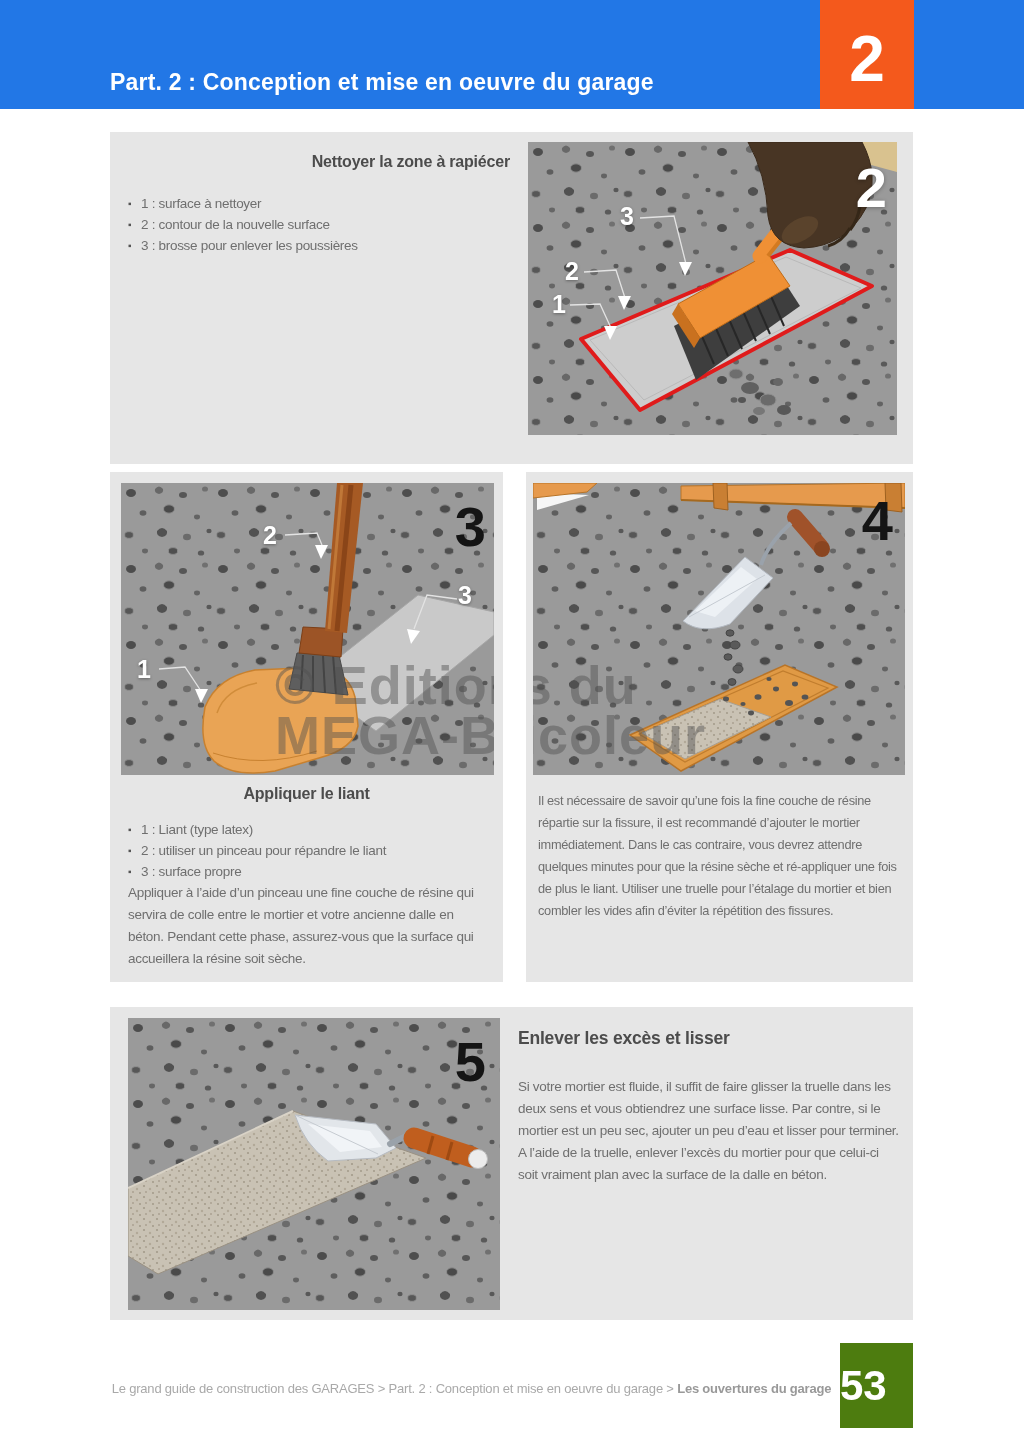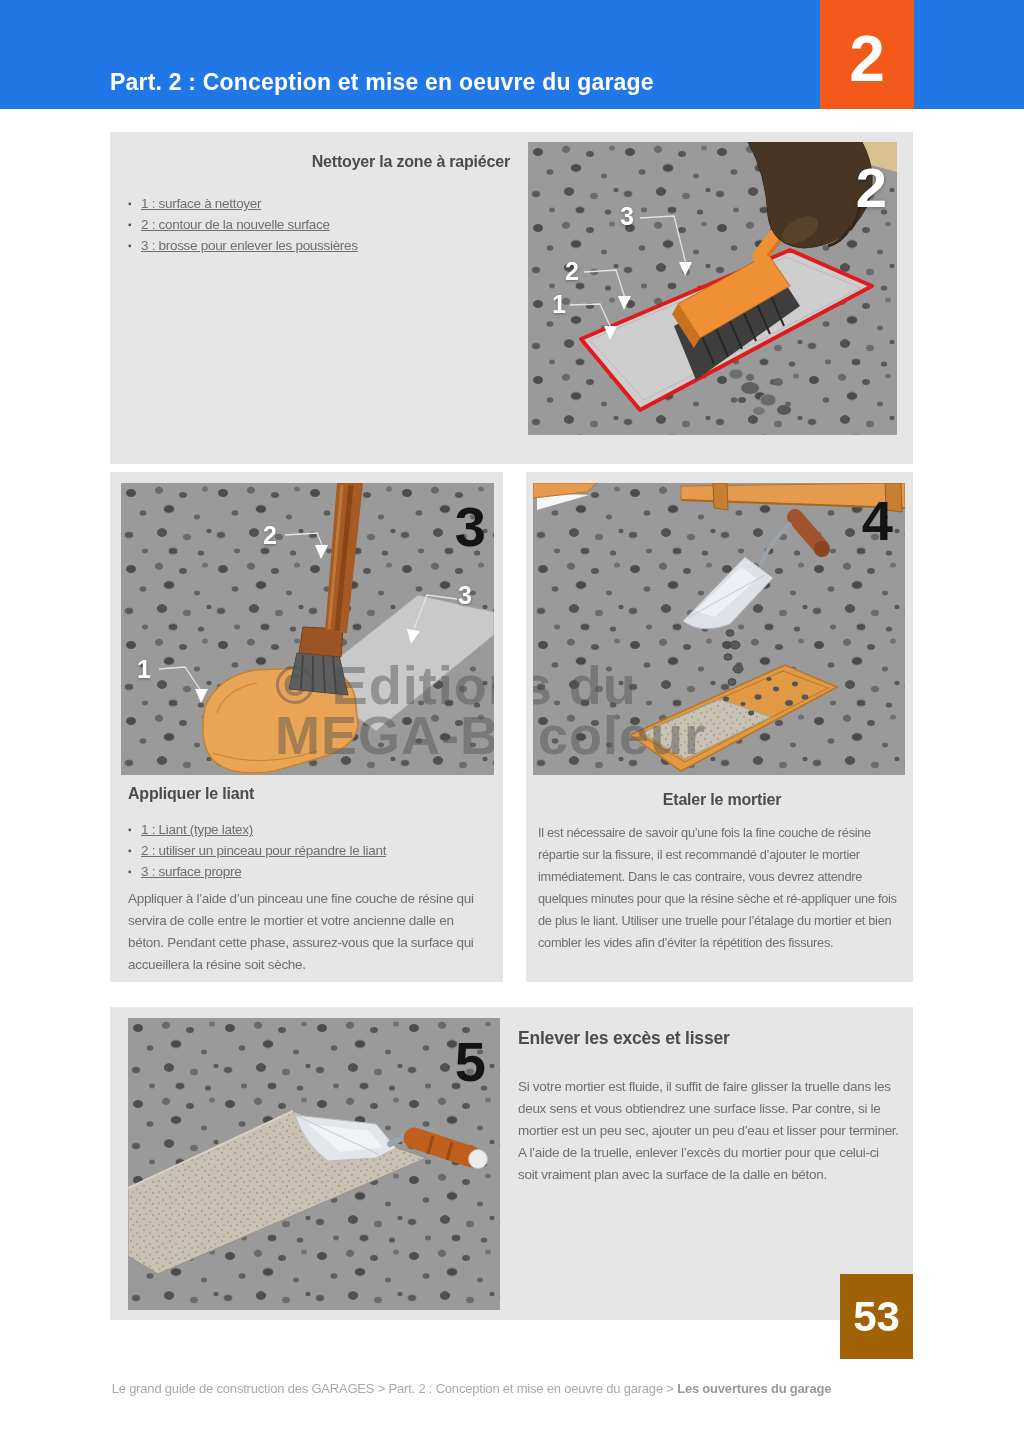--- a/index.html
+++ b/index.html
@@ -17,31 +17,31 @@
   
   .panel{position:absolute;background:#e6e6e6;}
   #panel1{left:110px;top:132px;width:803px;height:332px;}
   #panel2{left:110px;top:472px;width:393px;height:510px;}
   #panel3{left:526px;top:472px;width:387px;height:510px;}
   #panel4{left:110px;top:1007px;width:803px;height:313px;}
 
   .txt{position:absolute;color:#6f6f6f;}
   .txt h2{margin:0;font-size:16px;line-height:19px;font-weight:bold;color:#4c4c4c;letter-spacing:-0.2px;}
   .txt p{margin:0;font-size:13.5px;line-height:22px;letter-spacing:-0.3px;}
-  .txt ul{list-style:none;margin:0;padding:0;font-size:13.5px;line-height:21px;letter-spacing:-0.3px;text-decoration:underline;}
+  .txt ul{list-style:none;margin:0;padding:0;font-size:13.5px;line-height:21px;letter-spacing:-0.3px;}
   .txt ul li::before{content:"▪";display:inline-block;width:13px;font-size:10px;color:#555555;vertical-align:1px;}
 
   #t1{left:18px;top:20px;width:382px;}
   #t1 h2{text-align:right;margin-bottom:22px;}
   #t1 ul{margin-bottom:5px;}
   #t1 p{margin-top:8px;}
 
   #t2{left:18px;top:312px;width:357px;}
-  #t2 h2{margin-bottom:16px;}
-  #t2 p{margin-top:6px;}
+  #t2 h2{text-align:center;margin-bottom:16px;}
+  #t2 p{}
 
   #t3{left:12px;top:318px;width:368px;}
   #t3 h2{text-align:center;margin-bottom:13px;}
   #t3 p{font-size:12.8px;}
 
   #t4{left:408px;top:21px;width:383px;}
   #t4 h2{font-size:17.5px;line-height:20px;margin-bottom:28px;}
   #t4 p{line-height:22px;}
 
   
@@ -58,22 +58,22 @@
   .bignum.white{color:#ffffff;text-shadow:0 1px 4px rgba(0,0,0,0.3);}
   .bignum.dark{color:#141414;}
 
   .wm{position:absolute;top:177px;z-index:3;font-weight:bold;font-size:54px;line-height:50px;
       letter-spacing:1px;color:rgba(80,80,80,0.45);white-space:nowrap;pointer-events:none;}
 
   
   .crumbs{position:absolute;left:110px;top:1381px;width:723px;text-align:center;
           font-size:13px;letter-spacing:-0.2px;color:#a9a9a9;white-space:nowrap;}
   .crumbs strong{color:#999999;margin-top:20px;}
-  .pagebox{position:absolute;left:840px;top:1274px;width:73px;height:85px;background:#a16207;
-           display:flex;align-items:center;justify-content:center;}
+  .pagebox{position:absolute;left:840px;top:1343px;width:73px;height:85px;background:#4d7c0f;
+           display:flex;align-items:center;justify-content:flex-start;}
   .pagebox span{color:#ffffff;font-size:42px;font-weight:bold;}
 </style>
 </head>
 <body>
 
 <div id="page">
 
   <header class="band">
     <div class="band-title">Part. 2 : Conception et mise en oeuvre du garage</div>
     <div class="chapter-box">
@@ -260,21 +260,20 @@
           </g>
         </g>
       </svg>
       <span class="bignum dark" style="right:12px;top:10px">4</span>
       <div class="wm" style="left:-258px">
         <div>© Editions du</div>
         <div>MEGA-Bricoleur</div>
       </div>
     </figure>
     <div class="txt" id="t3">
-      <h2>Etaler le mortier</h2>
       <p>Il est nécessaire de savoir qu’une fois la fine couche de résine répartie sur la fissure, il est recommandé d’ajouter le mortier immédiatement. Dans le cas contraire, vous devrez attendre quelques minutes pour que la résine sèche et ré-appliquer une fois de plus le liant. Utiliser une truelle pour l’étalage du mortier et bien combler les vides afin d’éviter la répétition des fissures.</p>
     </div>
   </section>
 
   <section class="panel" id="panel4">
     <figure class="img" id="img4">
       <svg viewBox="0 0 372 292">
         <rect width="372" height="292" fill="url(#speck)"></rect>
         <polygon points="0,170 165,93 298,140 30,256 0,238" fill="url(#mspeck)" stroke="#9a9183" stroke-width="1"></polygon>
         <line x1="0" y1="170" x2="165" y2="93" stroke="#d9d3c7" stroke-width="2"></line>

